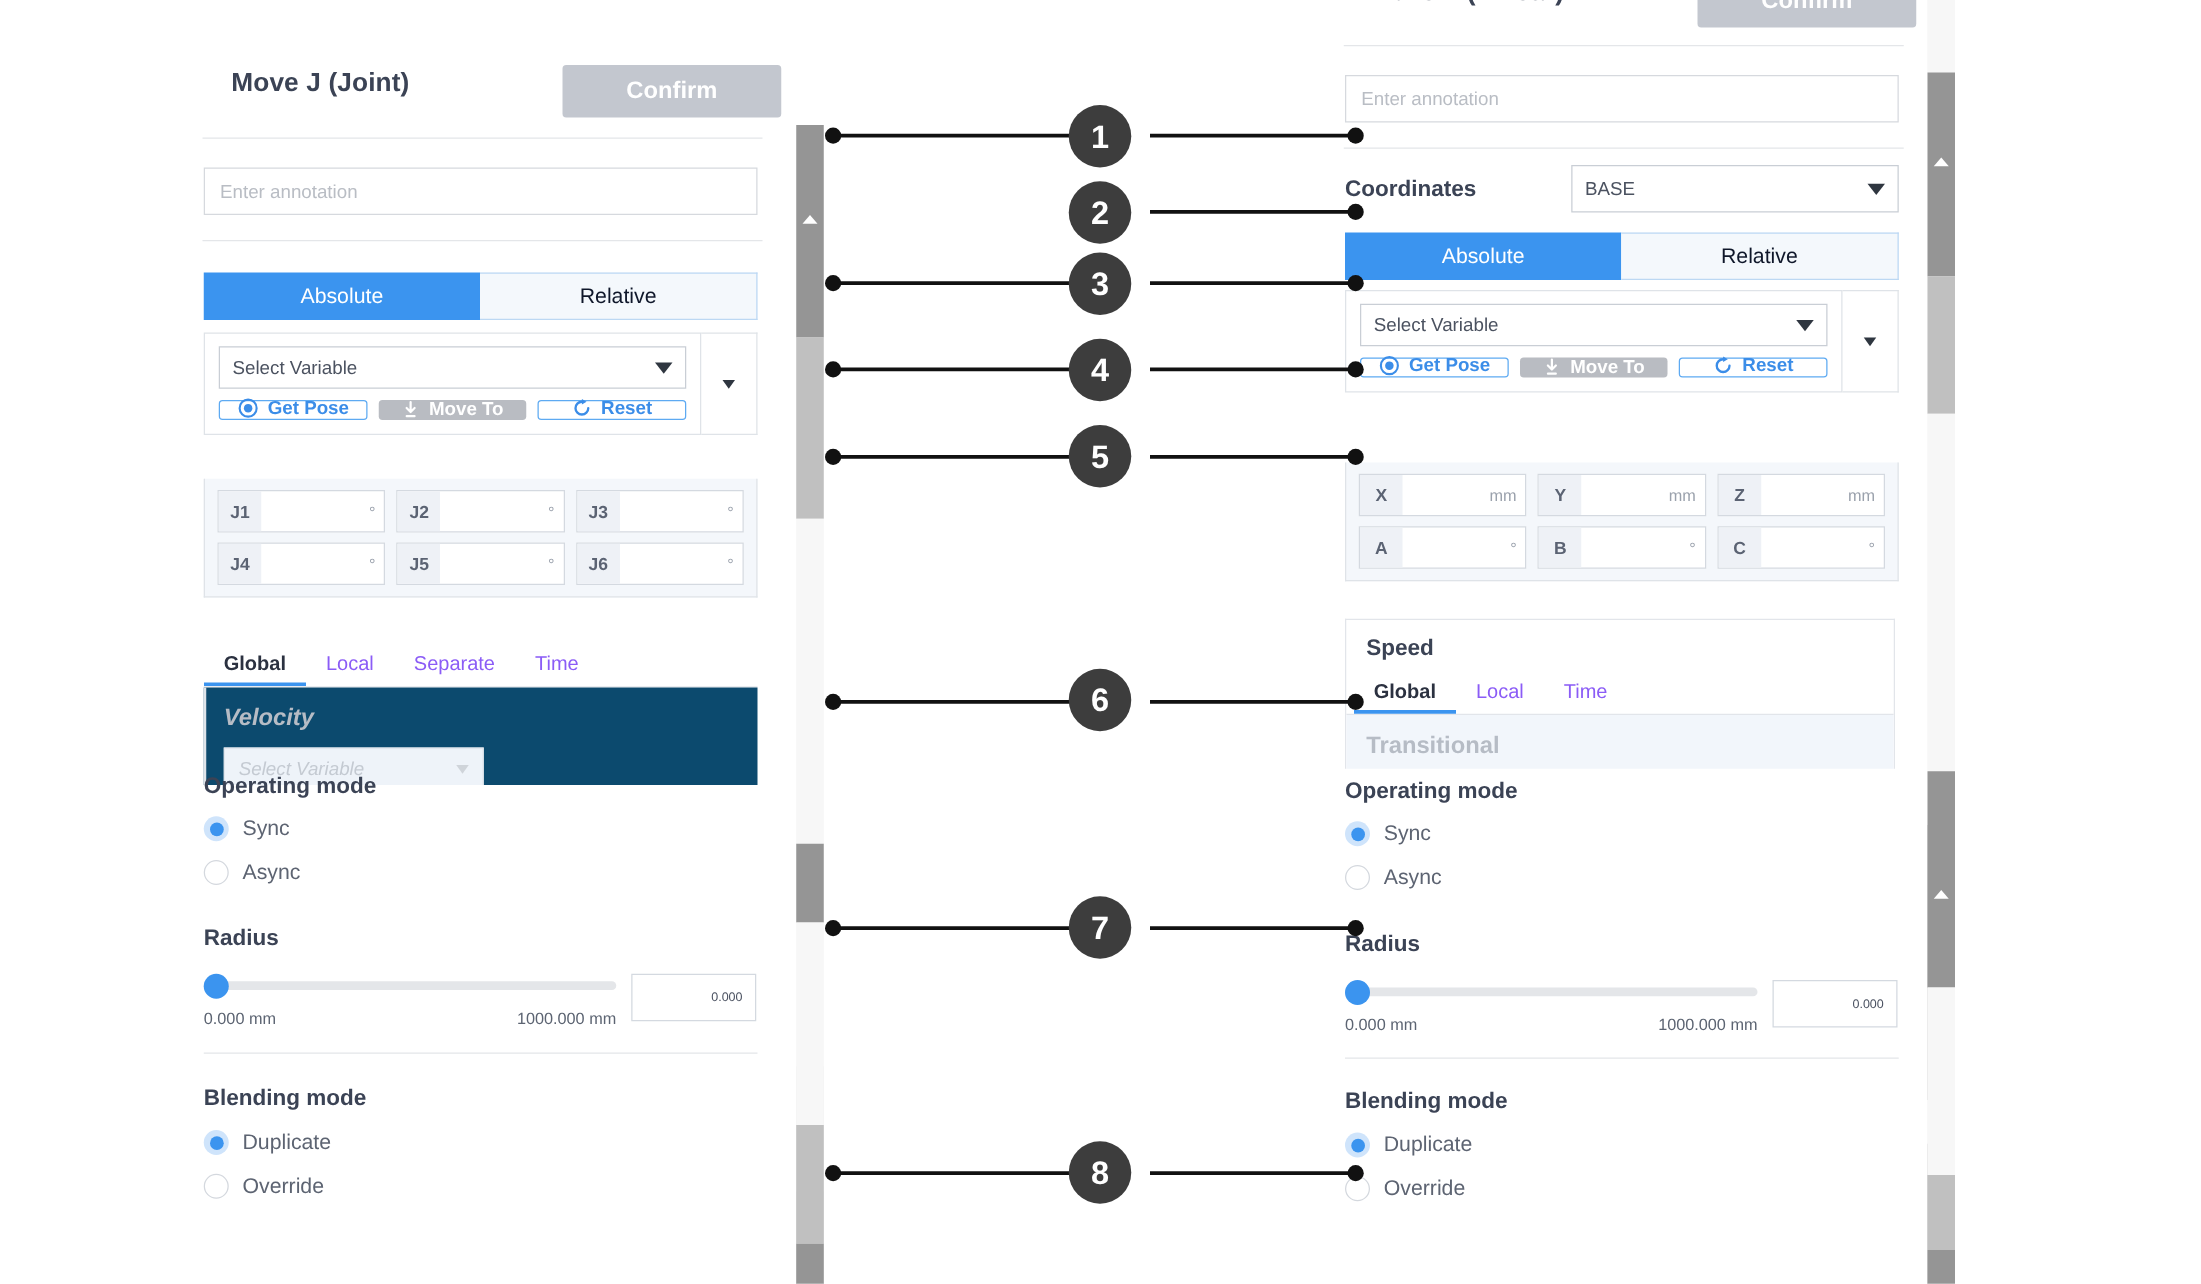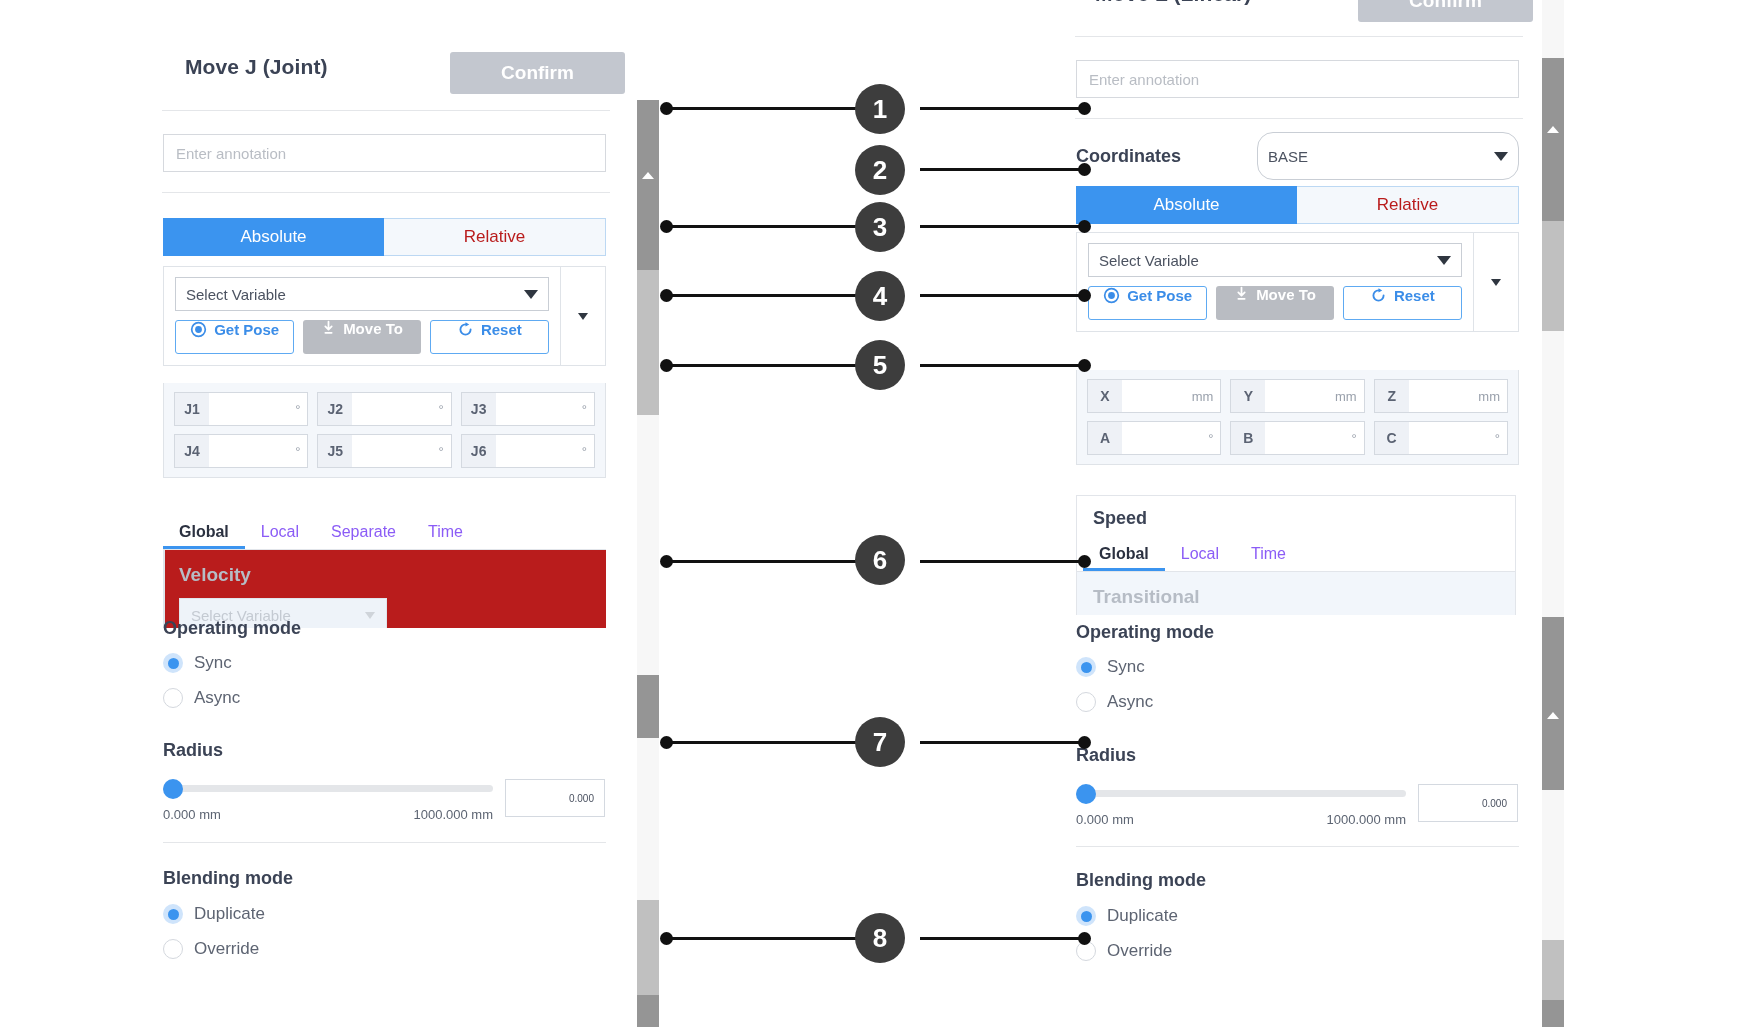--- a/index.html
+++ b/index.html
@@ -29,36 +29,36 @@
     display: flex; align-items: center; padding: 0 12px;
     font-size: 15px; color: #b9bdc4;
   }
   
   .seg { display: flex; height: 38px; width: 100%; }
   .seg div {
     flex: 1; display: flex; align-items: center; justify-content: center;
     font-size: 17px;
   }
   .seg .on  { background: #3b94ef; color: #ffffff; }
-  .seg .off { background: #f4f8fc; color: #b91c1c; border: 1px solid #bcd8f3; border-left: none;}
+  .seg .off { background: #f4f8fc; color: #0f172a; border: 1px solid #bcd8f3; border-left: none;}
 
   
   .varcard { border: 1px solid #dfe3e8; background:#fff; padding: 10px 11px 0 11px; }
   .select {
     height: 34px; border: 1px solid #c9ced5; background: #fff;
     display: flex; align-items: center; justify-content: space-between;
     padding: 0 10px; font-size: 15px; color: #4b5260;
   }
   .caret { width:0;height:0;border-left:7px solid transparent;border-right:7px solid transparent;border-top:9px solid #2f3640; }
   .caret.sm { border-left-width:5px;border-right-width:5px;border-top-width:7px; }
   .caret.light { border-top-color:#cfd4da; }
 
   .btnrow { display: flex; gap: 9px; margin-top: 9px; }
   .pbtn {
-    flex:1; height: 34px; display:flex; align-items:flex-start; justify-content:center; gap:7px;
+    flex:1; height: 16px; display:flex; align-items:flex-end; justify-content:center; gap:7px;
     font-size: 15px; font-weight: bold; border-radius: 3px;
   }
   .pbtn.outline { border: 1px solid #5eaaf2; background: #fff; color: #3b8de8; }
   .pbtn.grey { background: #b9bcc2; color: #ffffff; }
 
   .fieldsbg { background: #f4f7fb; border:1px solid #dfe3e8; border-top:none; padding: 9px 10px; }
   .fieldrow { display: flex; gap: 9px; margin-bottom: 8px;}
   .fieldrow:last-child { margin-bottom: 0; }
   .field { flex:1; display:flex; height: 34px; border: 1px solid #d4d9e0; background:#fff; }
   .field .lbl {
@@ -71,21 +71,21 @@
   }
 
   
   .tabs { display: flex; gap: 0; border-bottom: 1px solid #e2e5ea; }
   .tab {
     padding: 0 16px; height: 34px; display:flex; align-items:center;
     font-size: 16px; color: #8b5cf6;
   }
   .tab.active { color: #2b3140; font-weight: bold; box-shadow: inset 0 -3px 0 0 #3b94ef; }
 
-  .velbox { background:#b91c1c; padding: 14px 14px 0 14px; }
+  .velbox { background:#0c4a6e; padding: 14px 14px 0 14px; font-style: italic; }
   .velbox .vlabel { font-size: 19px; color:#b6bcc5; font-weight:bold; margin-bottom: 12px;}
   .velsel {
     width: 208px; height: 34px; border:1px solid #e0e5ec; background:#eef3f9;
     display:flex; align-items:center; justify-content:space-between; padding:0 11px;
     font-size: 15px; color:#c4cad2;
   }
 
   .sect-h { font-size: 18px; font-weight: bold; color:#3b4355; }
   .radio-row { display:flex; align-items:center; gap:11px; }
   .radio { width:20px;height:20px;border-radius:50%;border:1px solid #d4d8de;background:#fff;
@@ -298,21 +298,21 @@
     <div class="confirm-btn" style="position:absolute; left:283px; top:20px; width:175px;">Confirm</div>
     <div class="hr" style="position:absolute; left:0px; top:76px; width:448px;"></div>
 
     <div class="annot-input" style="position:absolute; left:1px; top:100px; width:443px;">
       <span>Enter annotation</span>
     </div>
     <div class="hr" style="position:absolute; left:0px; top:158px; width:448px;"></div>
 
     <div style="position:absolute; left:1px; top:172px; width:443px; display:flex; align-items:center; justify-content:space-between;">
       <span class="sect-h">Coordinates</span>
-      <div class="select" style="width:262px; height:48px;border-radius:16px;">
+      <div class="select" style="width:262px; height:38px;">
         <span>BASE</span>
         <span class="caret"></span>
       </div>
     </div>
 
     <div class="seg" style="position:absolute; left:1px; top:226px; width:443px;">
       <div class="on">Absolute</div>
       <div class="off">Relative</div>
     </div>
 

